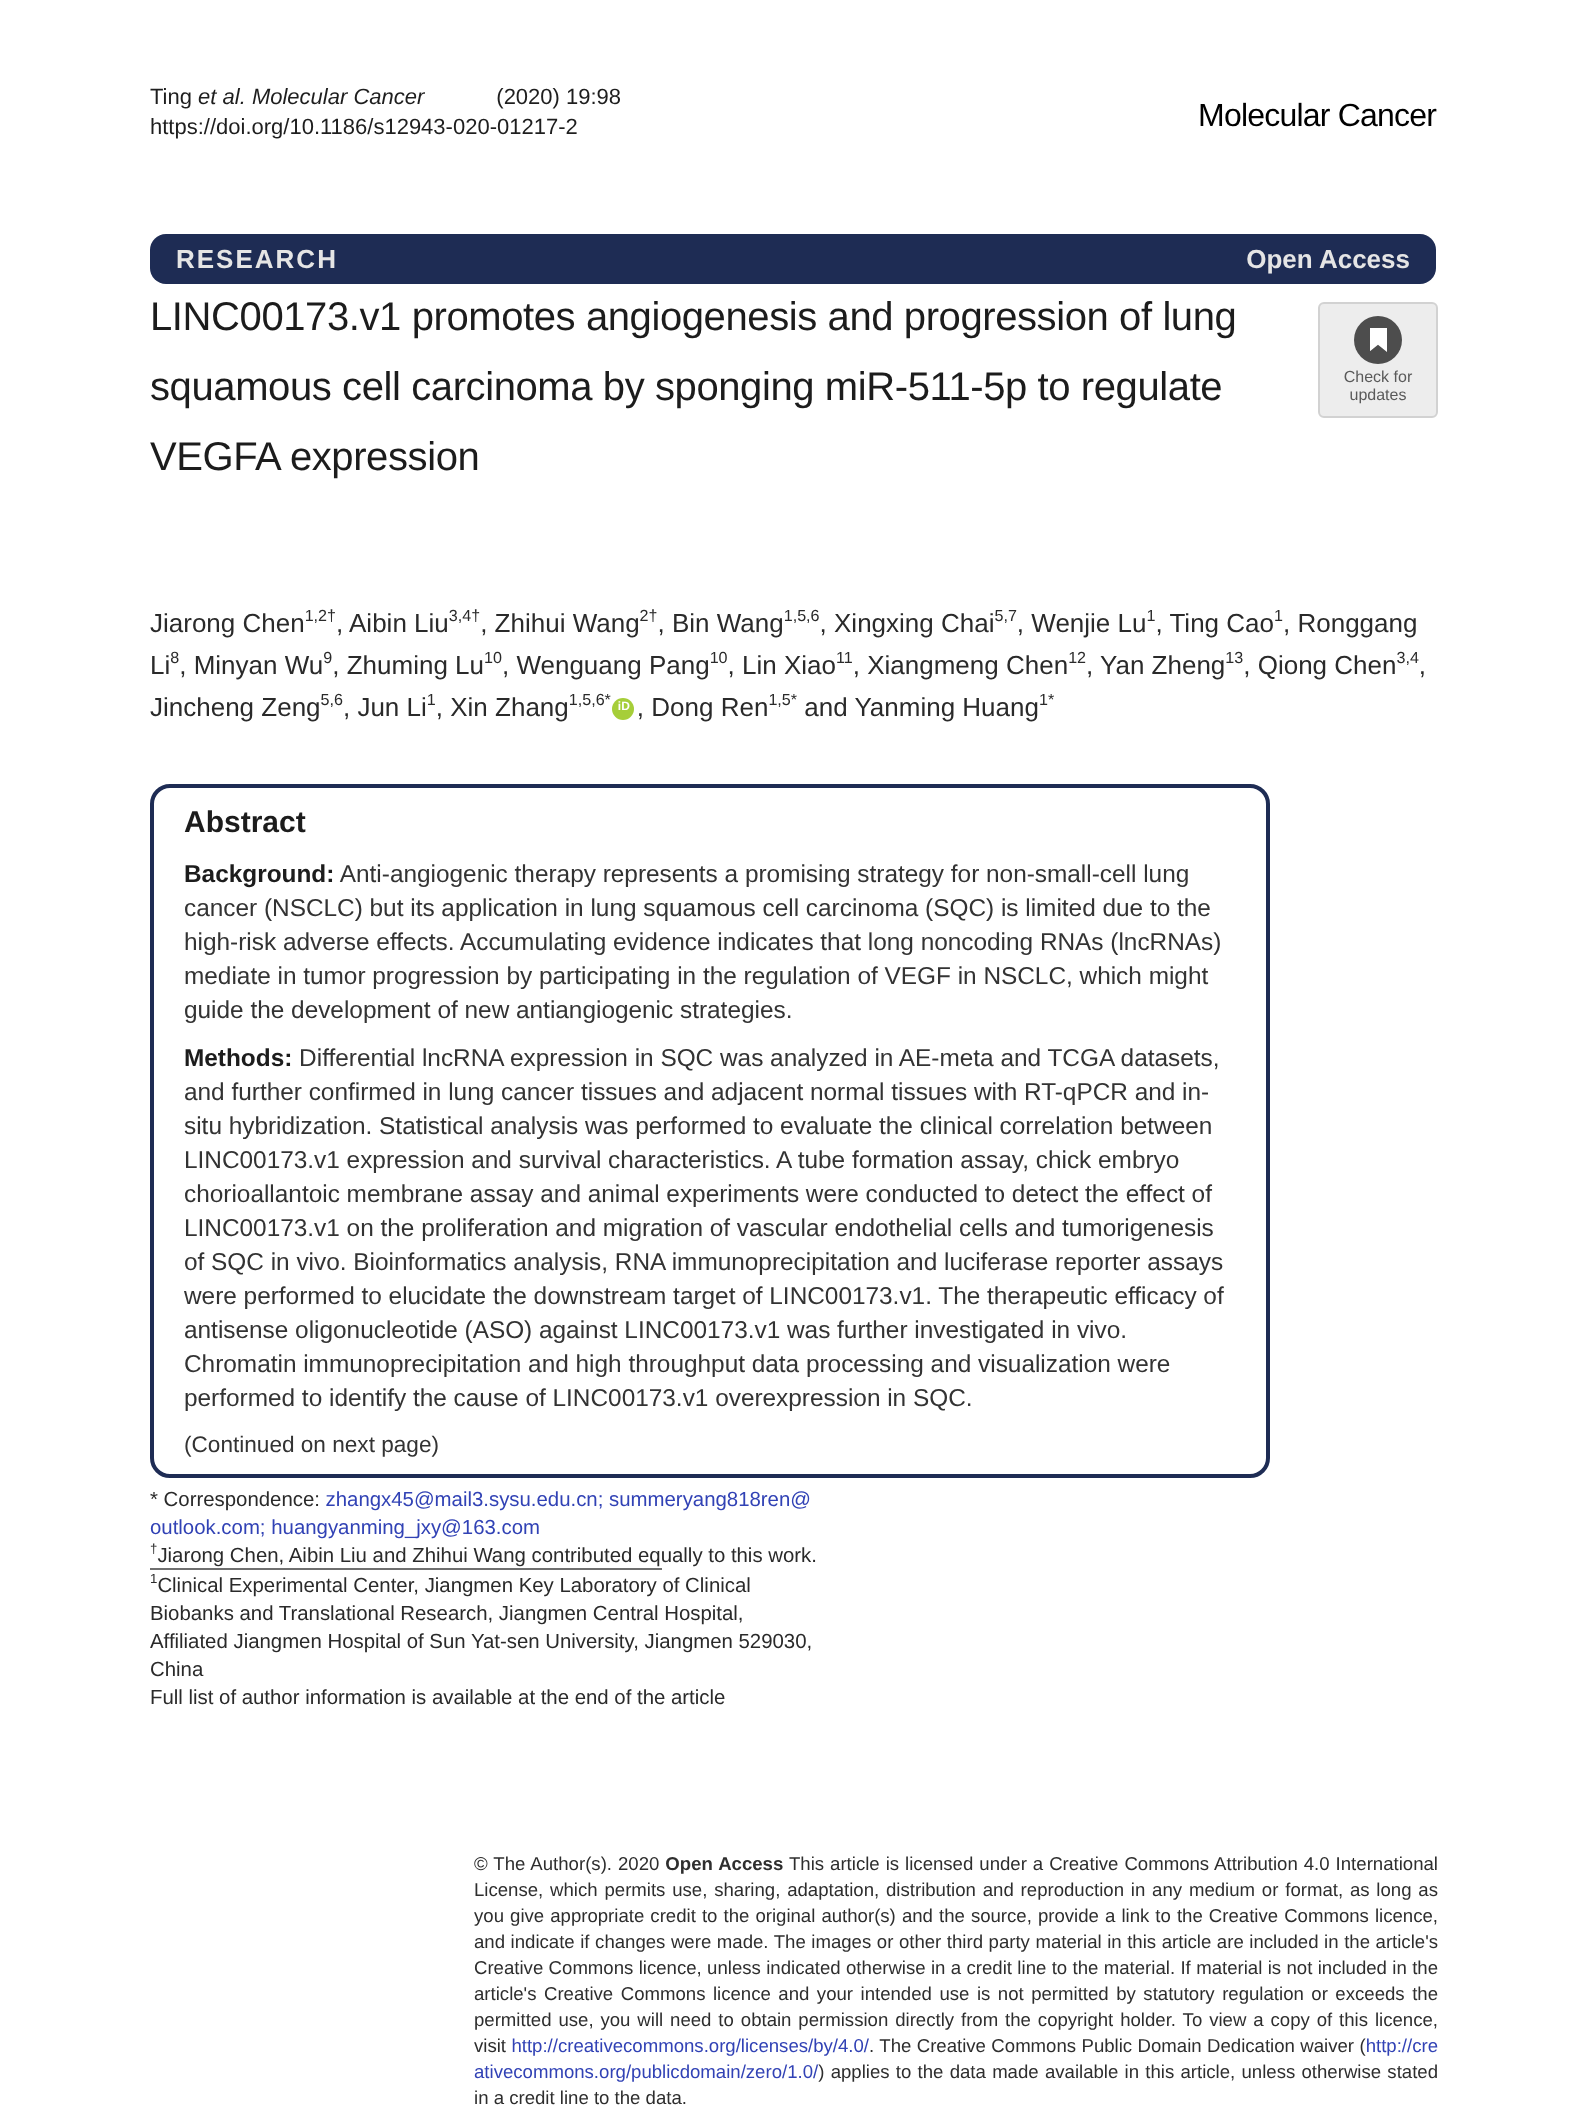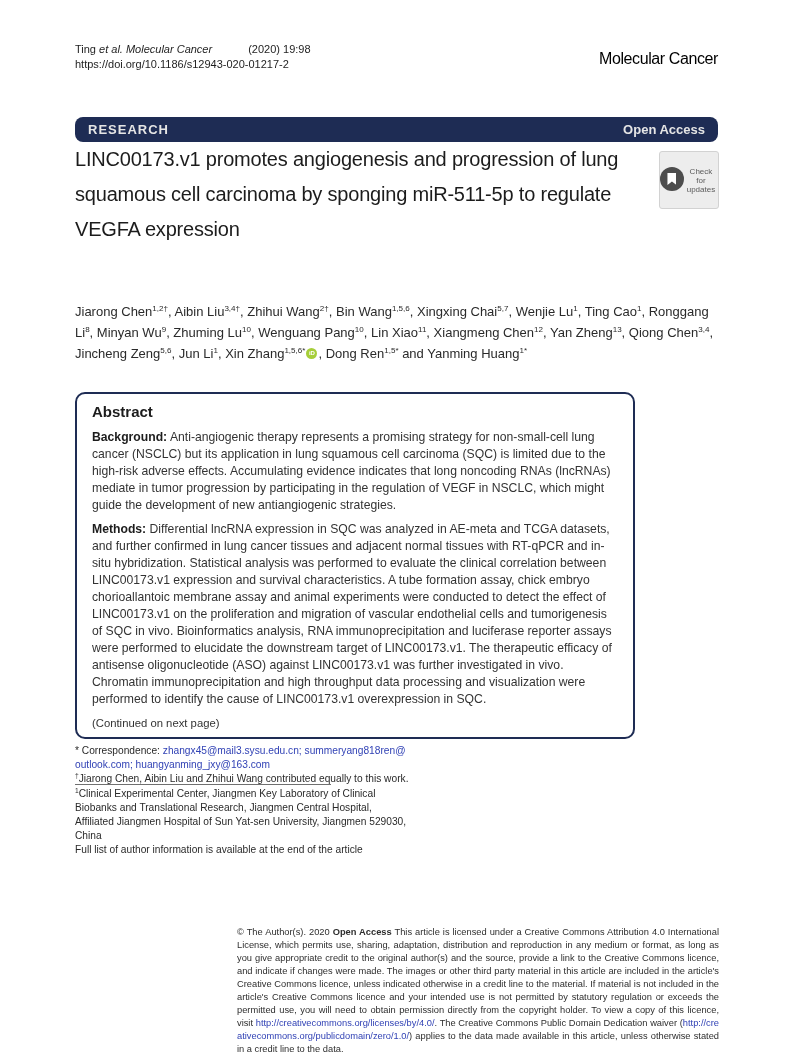--- a/index.html
+++ b/index.html
@@ -27,21 +27,21 @@
   
   .title {
     position:absolute; left:75px; top:142px; width:578px;
     font-size:20px; line-height:35px; font-weight:400; color:#1c1c1c;
     letter-spacing:-0.2px;
   }
   
   .check {
     position:absolute; left:659px; top:151px; width:60px; height:58px;
     background:#ededed; border:1px solid #d2d2d2; border-radius:3px;
-    display:flex; flex-direction:row; align-items:center; justify-content:center;
+    display:flex; flex-direction:column; align-items:center; justify-content:center;
     cursor:pointer;
   }
   .check-circle {
     width:24px; height:24px; border-radius:50%; background:#4d4d4d;
     display:flex; align-items:center; justify-content:center; margin-bottom:2px;
   }
   .bookmark {
     width:9px; height:12px; background:#ffffff;
     clip-path:polygon(0 0, 100% 0, 100% 100%, 50% 70%, 0 100%);
   }

